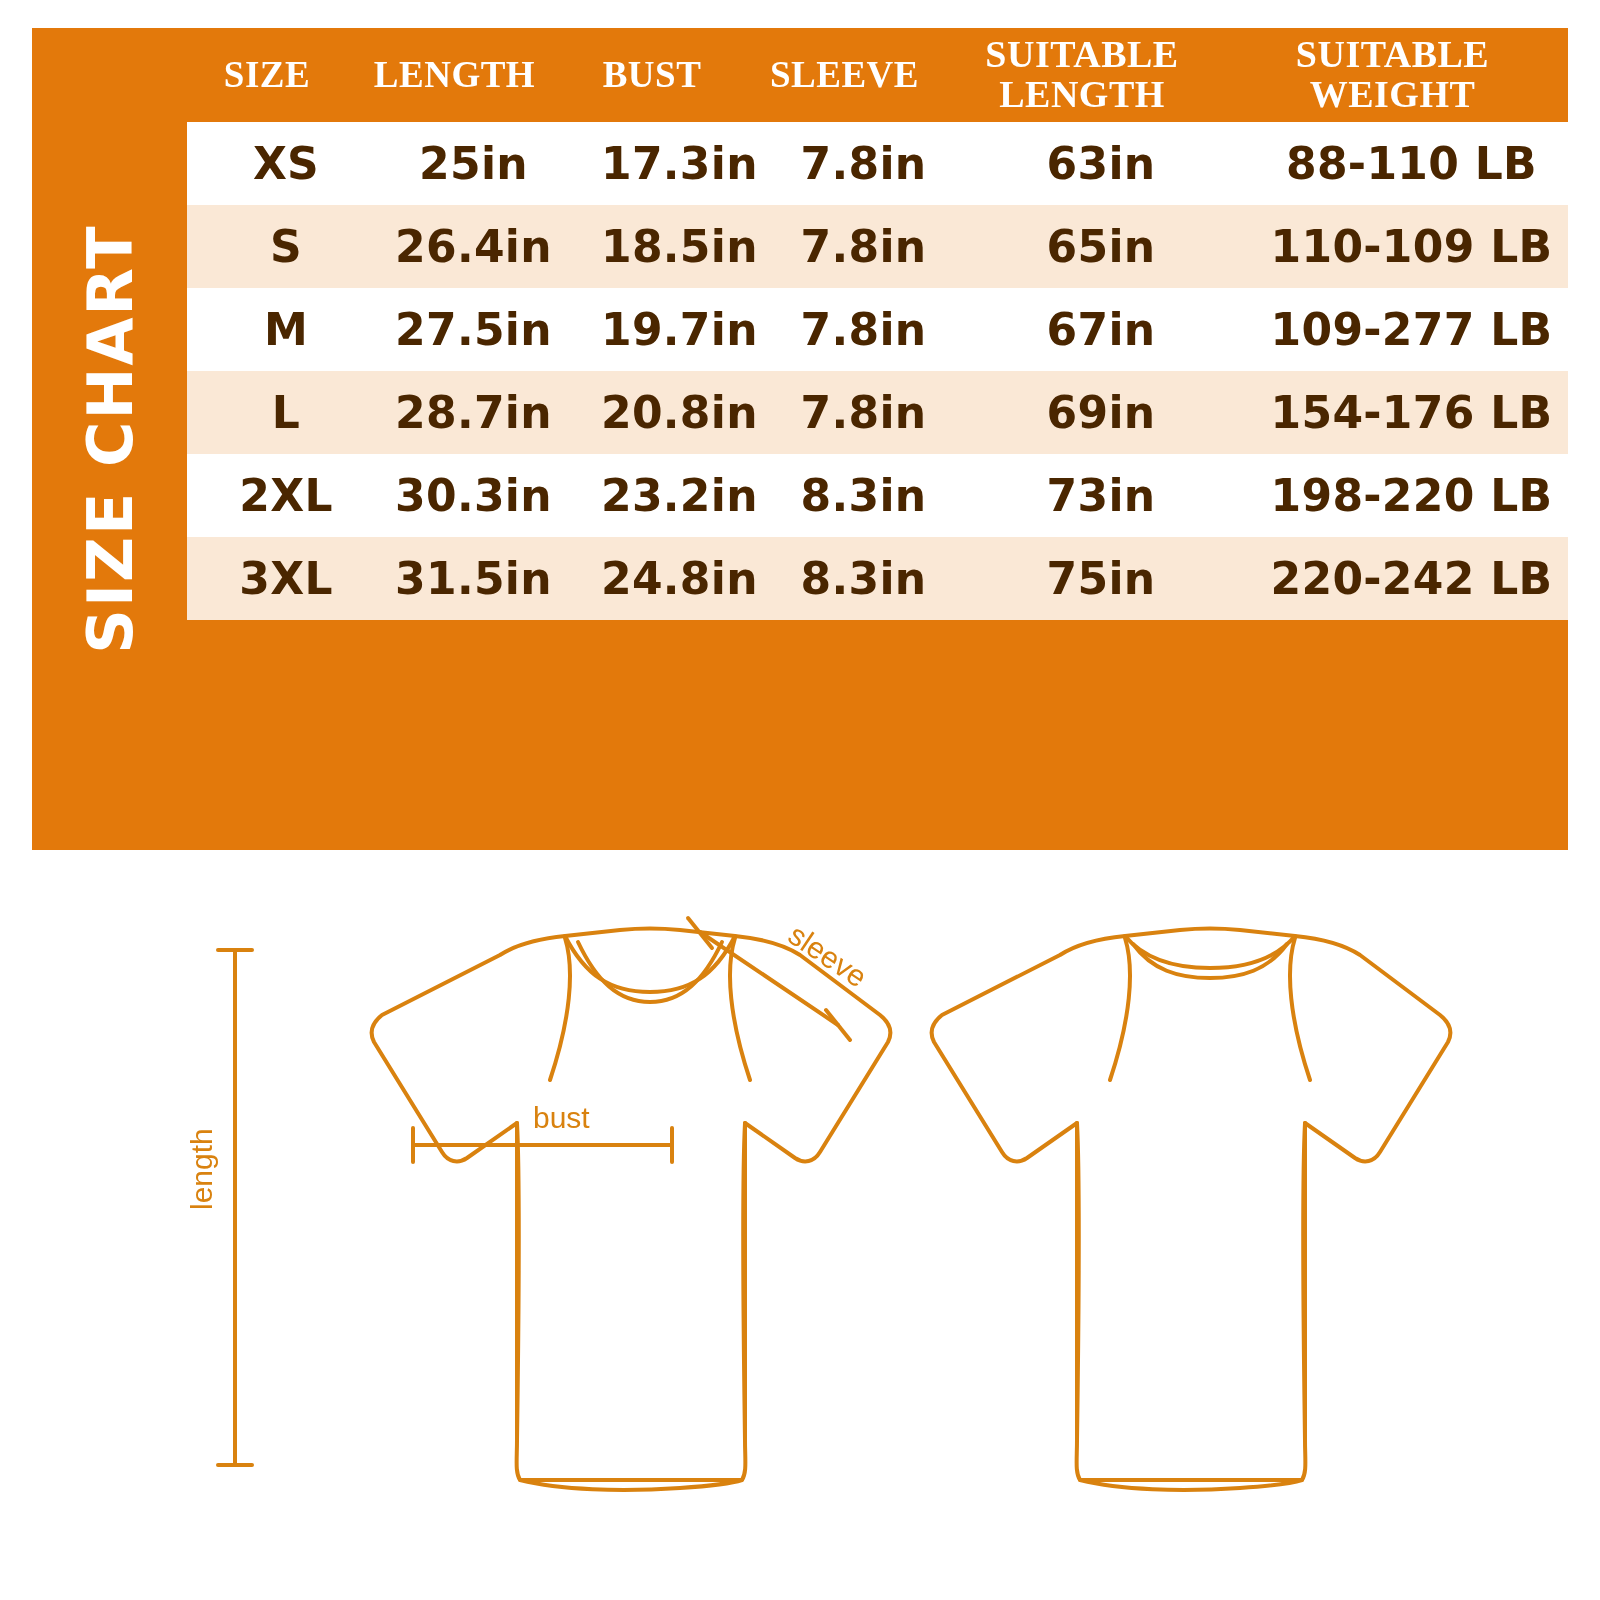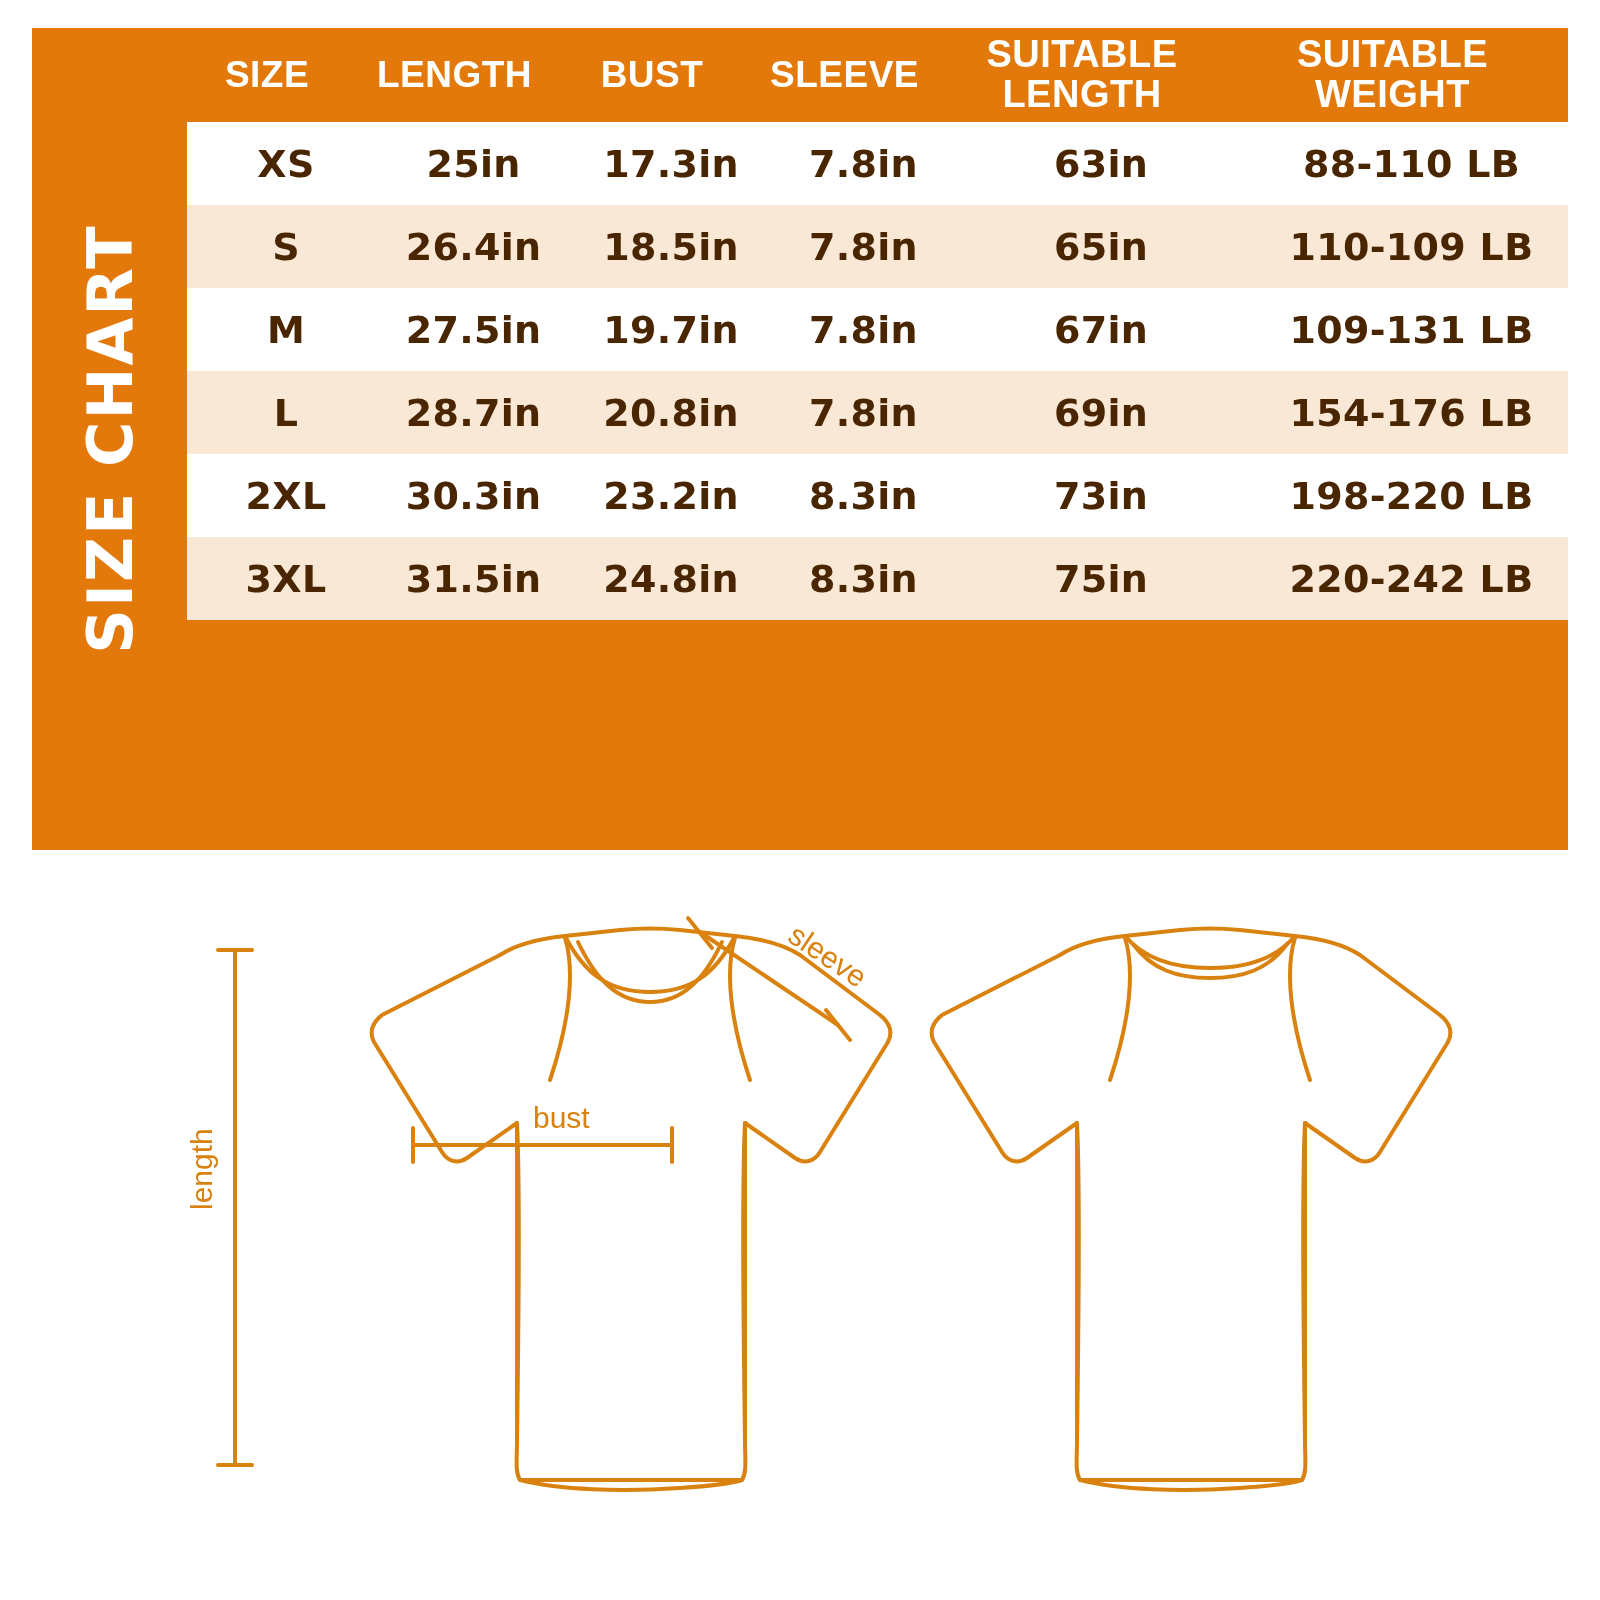--- a/index.html
+++ b/index.html
@@ -47,32 +47,32 @@
   }
   table.sizes {
     width: 100%;
     border-collapse: collapse;
     table-layout: fixed;
   }
   table.sizes th {
     color: #ffffff;
     font-size: 37px;
     font-weight: bold;
-    font-family: Liberation Sans, sans-serif;
+    font-family: Liberation Serif, serif;
     height: 92px;
     vertical-align: middle;
     line-height: 1.05;
     letter-spacing: 0.5px;
   }
   table.sizes th.small {
     font-size: 38px;
   }
   table.sizes td {
     color: #4A2600;
-    font-size: 38px;
+    font-size: 44px;
     font-weight: bold;
     font-family: "DejaVu Sans", sans-serif;
     text-align: center;
     height: 81px;
     vertical-align: middle;
     letter-spacing: 0.3px;
     padding-left: 39px;
   }
   table.sizes tbody tr:nth-child(odd) td {
     background: #FFFFFF;
@@ -148,21 +148,21 @@
           <td>7.8in</td>
           <td>65in</td>
           <td>110-109 LB</td>
         </tr>
         <tr>
           <td>M</td>
           <td>27.5in</td>
           <td>19.7in</td>
           <td>7.8in</td>
           <td>67in</td>
-          <td>109-131 LB</td>
+          <td>109-277 LB</td>
         </tr>
         <tr>
           <td>L</td>
           <td>28.7in</td>
           <td>20.8in</td>
           <td>7.8in</td>
           <td>69in</td>
           <td>154-176 LB</td>
         </tr>
         <tr>

